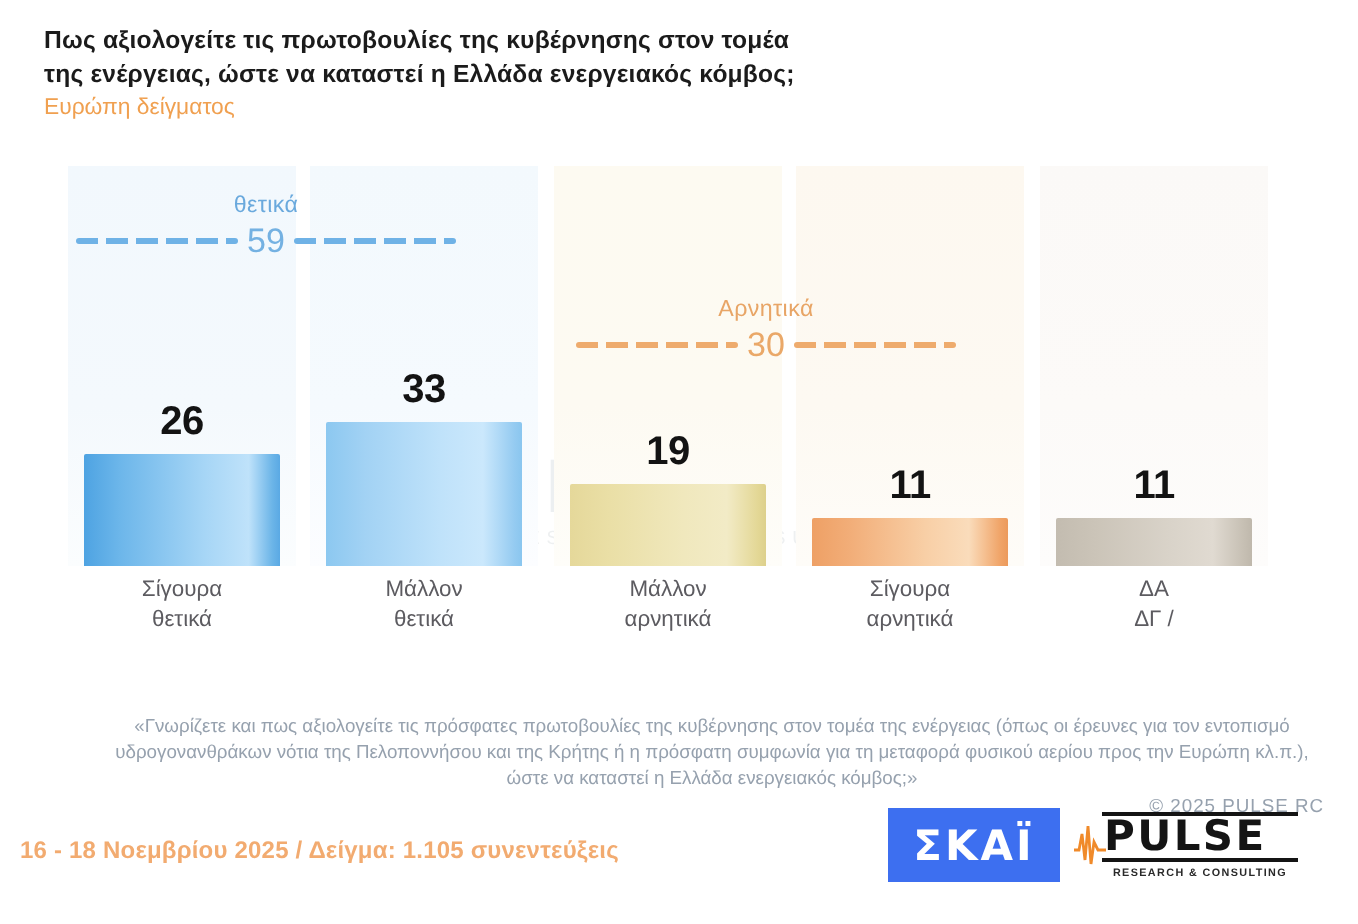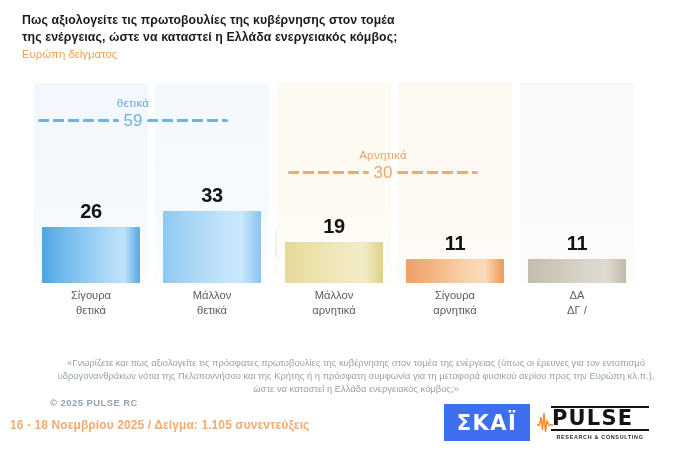--- a/index.html
+++ b/index.html
@@ -197,25 +197,24 @@
     left: 50px; top: 334px;
     width: 612px;
     text-align: center;
     font-size: 9.4px;
     color: #96a1ae;
     line-height: 13px;
     margin-top: 22px;
   }
   #copyright {
     margin-top: 1px;
-    text-align: left;
+    text-align: right;
     font-size: 9.4px;
     color: #96a1ae;
     letter-spacing: 0.5px;
-    font-weight: bold;
   }
 
   
   #footer-date {
     position: absolute;
     left: 10px; top: 418px;
     font-size: 12px;
     font-weight: bold;
     color: #f2ab70;
     letter-spacing: 0.1px;

